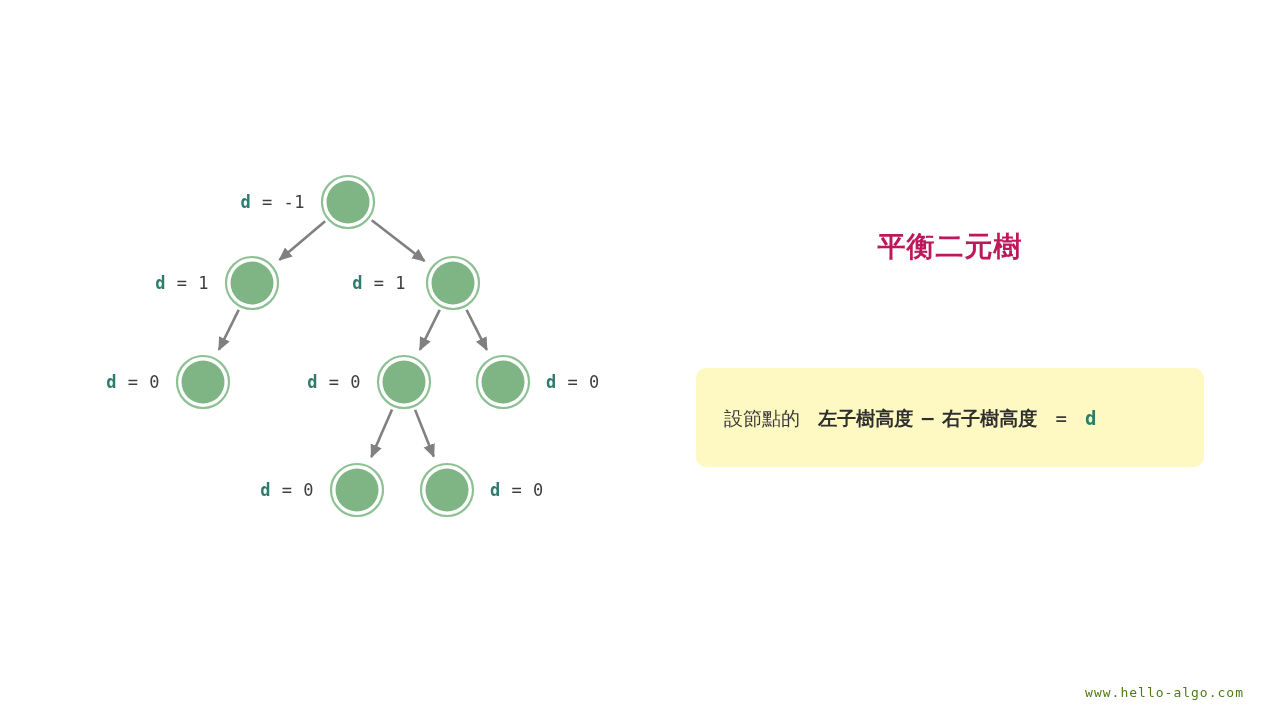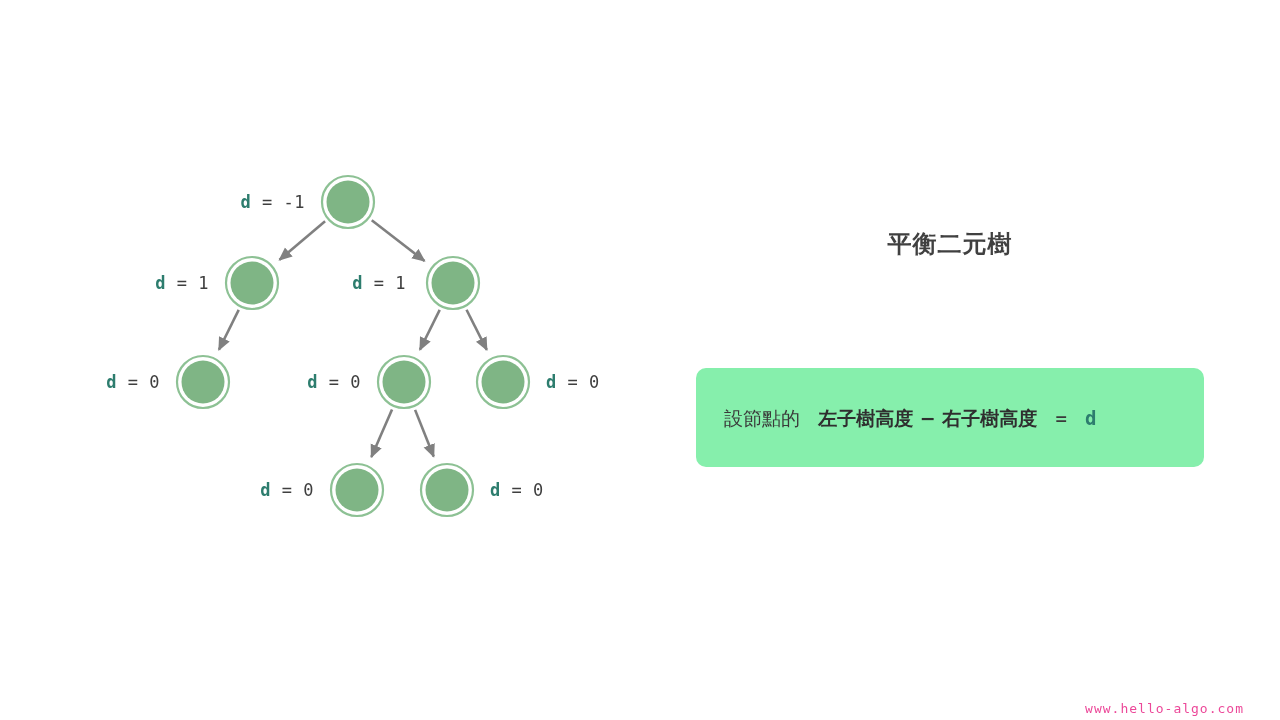--- a/index.html
+++ b/index.html
@@ -19,44 +19,44 @@
     white-space:nowrap;
     letter-spacing:0.5px;
   }
   .node-label .d{color:#2d7d6e;font-weight:bold;}
   .node-label.right-of{transform:translate(0,-50%);}
   .node-label.left-of{transform:translate(-100%,-50%);}
 
   .panel{position:absolute;}
   #title{
     left:696px;top:228px;width:508px;text-align:center;
-    font-size:24px;font-weight:bold;color:#404040;letter-spacing:1px;
+    font-size:28px;font-weight:bold;color:#be185d;letter-spacing:1px;
   }
   #subtitle{
     left:696px;top:275px;width:508px;text-align:center;
     font-family:"DejaVu Sans Mono","Liberation Mono",monospace;
     font-size:19px;color:#3f3f3f;letter-spacing:1px;
   }
   #infobox{
     left:696px;top:368px;width:508px;height:99px;
-    background:#86efac;border-radius:10px;
+    background:#fef9c3;border-radius:10px;
     box-sizing:border-box;
     display:flex;flex-direction:column;justify-content:center;
     padding:0 28px;
   }
   .info-line{
     font-size:19px;color:#3a3a3a;line-height:32px;white-space:nowrap;
   }
   .info-line .b{font-weight:bold;color:#2f2f2f;}
   .info-line .d{color:#2d7d6e;font-weight:bold;}
   .info-line .mono{font-family:"DejaVu Sans Mono","Liberation Mono",monospace;}
   #watermark{
-    position:absolute;right:36px;bottom:4px;
+    position:absolute;right:36px;bottom:20px;
     font-family:"DejaVu Sans Mono","Liberation Mono",monospace;
-    font-size:13px;color:#ec4899;letter-spacing:1px;
+    font-size:13px;color:#4d7c0f;letter-spacing:1px;
   }
 </style>
 </head>
 <body>
 
 <div id="canvas">
 
   <svg id="tree" viewBox="0 0 1280 720" xmlns="http://www.w3.org/2000/svg">
     <defs>
       <marker id="arrow" viewBox="0 0 10 10" refX="9" refY="5" markerWidth="5.2" markerHeight="5.2" orient="auto-start-reverse">

